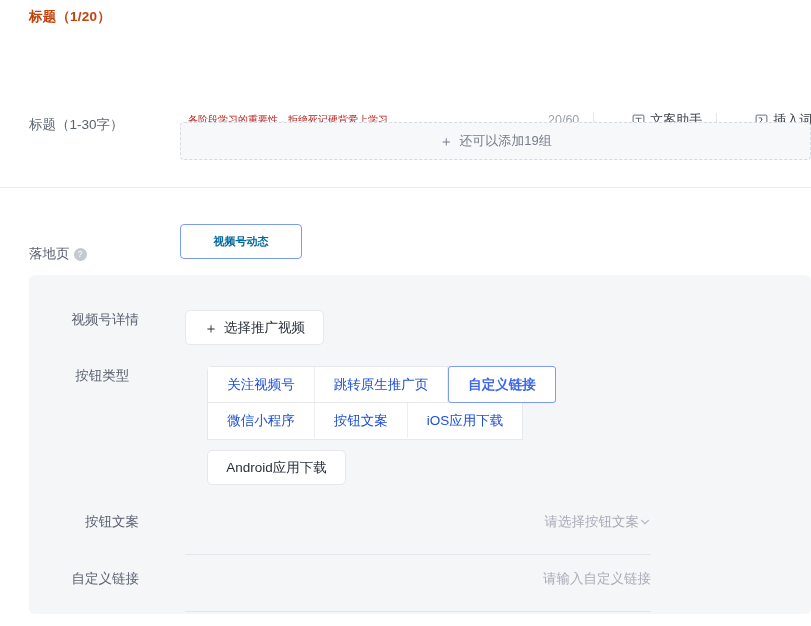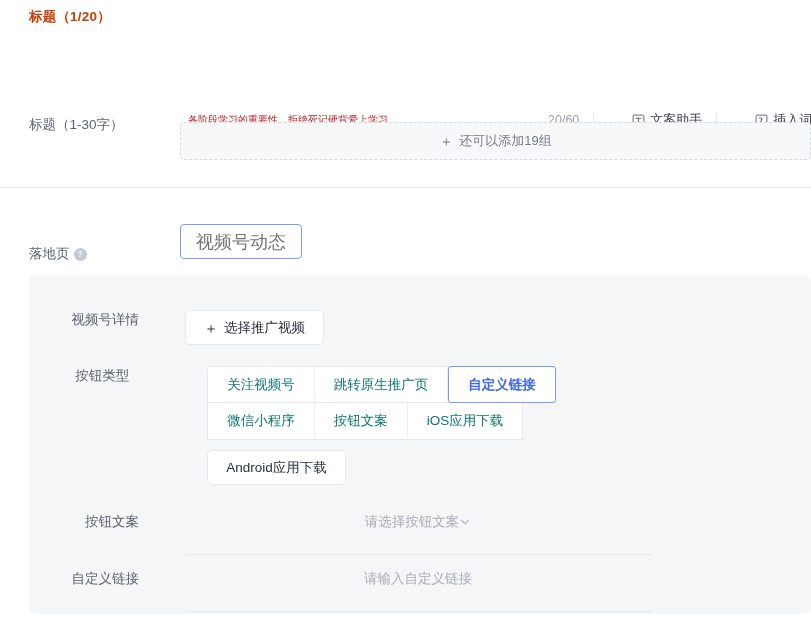--- a/index.html
+++ b/index.html
@@ -133,23 +133,23 @@
     cursor: pointer;
   }
 
   .tab-sel {
     position: absolute;
     left: 180px; top: 224px;
     width: 122px; height: 35px;
     border: 1px solid #7b9bf5;
     border-radius: 4px;
     background: #ffffff;
-    color: #737373;
-    font-size: 18px;
-    font-weight: normal;
+    color: #0369a1;
+    font-size: 11px;
+    font-weight: bold;
     display: flex; align-items: center; justify-content: center;
     box-sizing: border-box;
     cursor: pointer;
   }
 
   
   .panel {
     position: absolute;
     left: 29px; top: 275px;
     width: 782px;
@@ -197,21 +197,21 @@
     height: 37px;
     box-sizing: border-box;
   }
   .seg .item {
     height: 35px;
     padding: 0 19px;
     display: flex;
     align-items: center;
     justify-content: center;
     font-size: 13.5px;
-    color: #0f766e;
+    color: #1d4ed8;
     border-right: 1px solid #eceef1;
     box-sizing: border-box;
     cursor: pointer;
     white-space: nowrap;
     background: #ffffff;
   }
   .seg .item:last-child { border-right: none; }
   .seg .item.sel {
     color: #3d66f0;
     font-weight: bold;
@@ -225,21 +225,21 @@
   .seg.g1 { border-radius: 5px 5px 0 0; }
   .seg.g2 { border-radius: 0; border-top: none; }
 
   
   .uinput {
     width: 466px;
     border-bottom: 1px solid #e4e7ea;
     padding-bottom: 22px;
     display: flex;
     align-items: center;
-    justify-content: center;
+    justify-content: flex-end;
     cursor: text;
   }
   .ph {
     font-size: 13.5px;
     color: #a8adb7;
     line-height: 20px;
   }
   .chev { color: #b6bbc4; display: inline-flex; cursor: pointer; }
 </style>
 </head>

